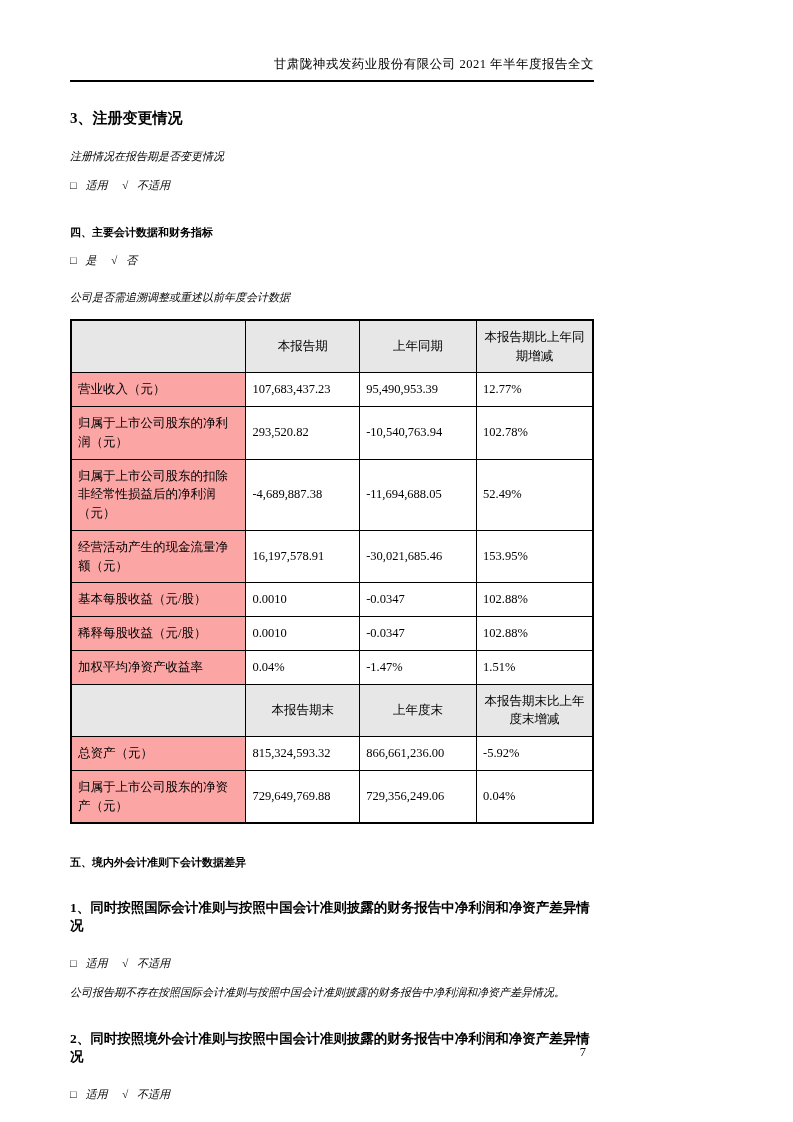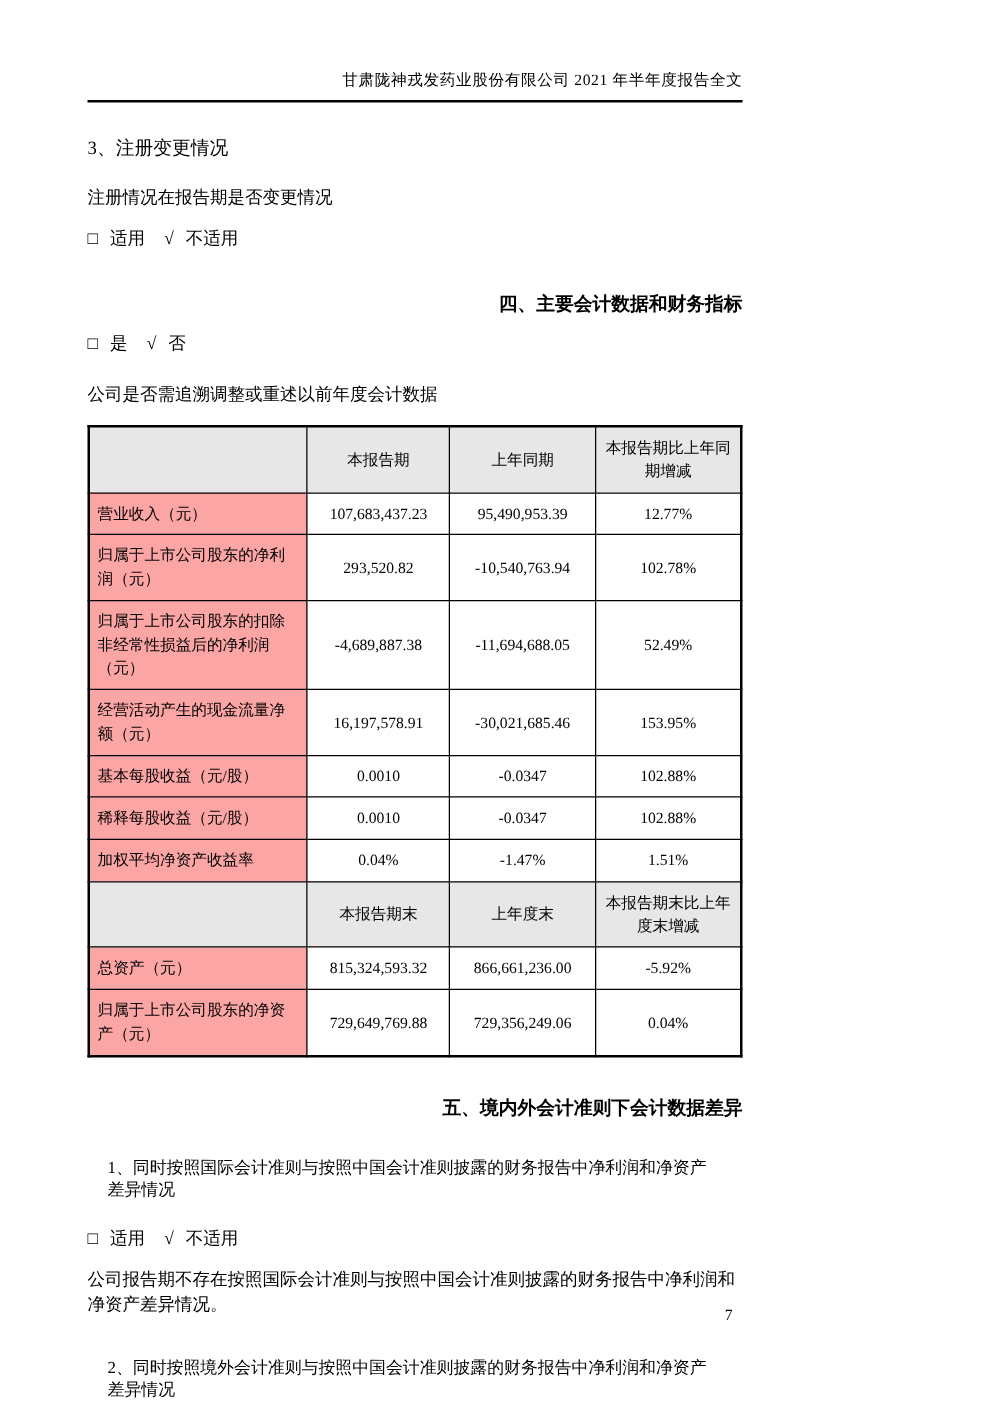--- a/index.html
+++ b/index.html
@@ -13,43 +13,43 @@
   }
   .content{padding:0 70px;}
   .doc-header{
     padding-top:56px;
     padding-bottom:7px;
     text-align:right;
     font-size:12.5px;
     letter-spacing:.5px;
     border-bottom:2px solid #000;
   }
-  .h-sub3{font-size:15px;font-weight:normal;margin:27px 0 0;}
-  .h-main{font-size:15px;font-weight:bold;margin:31px 0 0;text-align:right;}
-  .h-subnum{font-size:13.5px;font-weight:normal;margin:29px 16px 0;}
-  .body-line{font-size:14px;margin:13px 0 0;line-height:1.45;}
+  .h-sub3{font-size:15px;font-weight:bold;margin:27px 0 0;}
+  .h-main{font-size:11px;font-weight:bold;margin:31px 0 0;}
+  .h-subnum{font-size:13.5px;font-weight:bold;margin:29px 0 0;}
+  .body-line{font-size:11px;margin:13px 0 0;line-height:1.45;font-style:italic;}
   .gap-lg{margin-top:21px;}
   .apl .mk{display:inline-block;margin-right:6px;}
   .apl .lb{display:inline-block;margin-right:12px;}
   table.fin{
     width:100%;
     border-collapse:collapse;
     margin-top:13px;
     font-size:12.5px;
     border:2px solid #000;
   }
   table.fin td{
     border:1px solid #000;
     padding:7px 6px;
     vertical-align:middle;
     line-height:1.5;
   }
   table.fin td.hd{background:#e7e7e7;text-align:center;}
   table.fin td.lbl{background:#fca5a5;text-align:left;}
-  table.fin td.val{background:#ffffff;text-align:center;}
+  table.fin td.val{background:#ffffff;text-align:left;}
   .page-number{
     position:absolute;
     right:78px;bottom:62px;
     font-size:12.5px;
   }
 </style>
 </head>
 <body>
 
 <div class="page">

